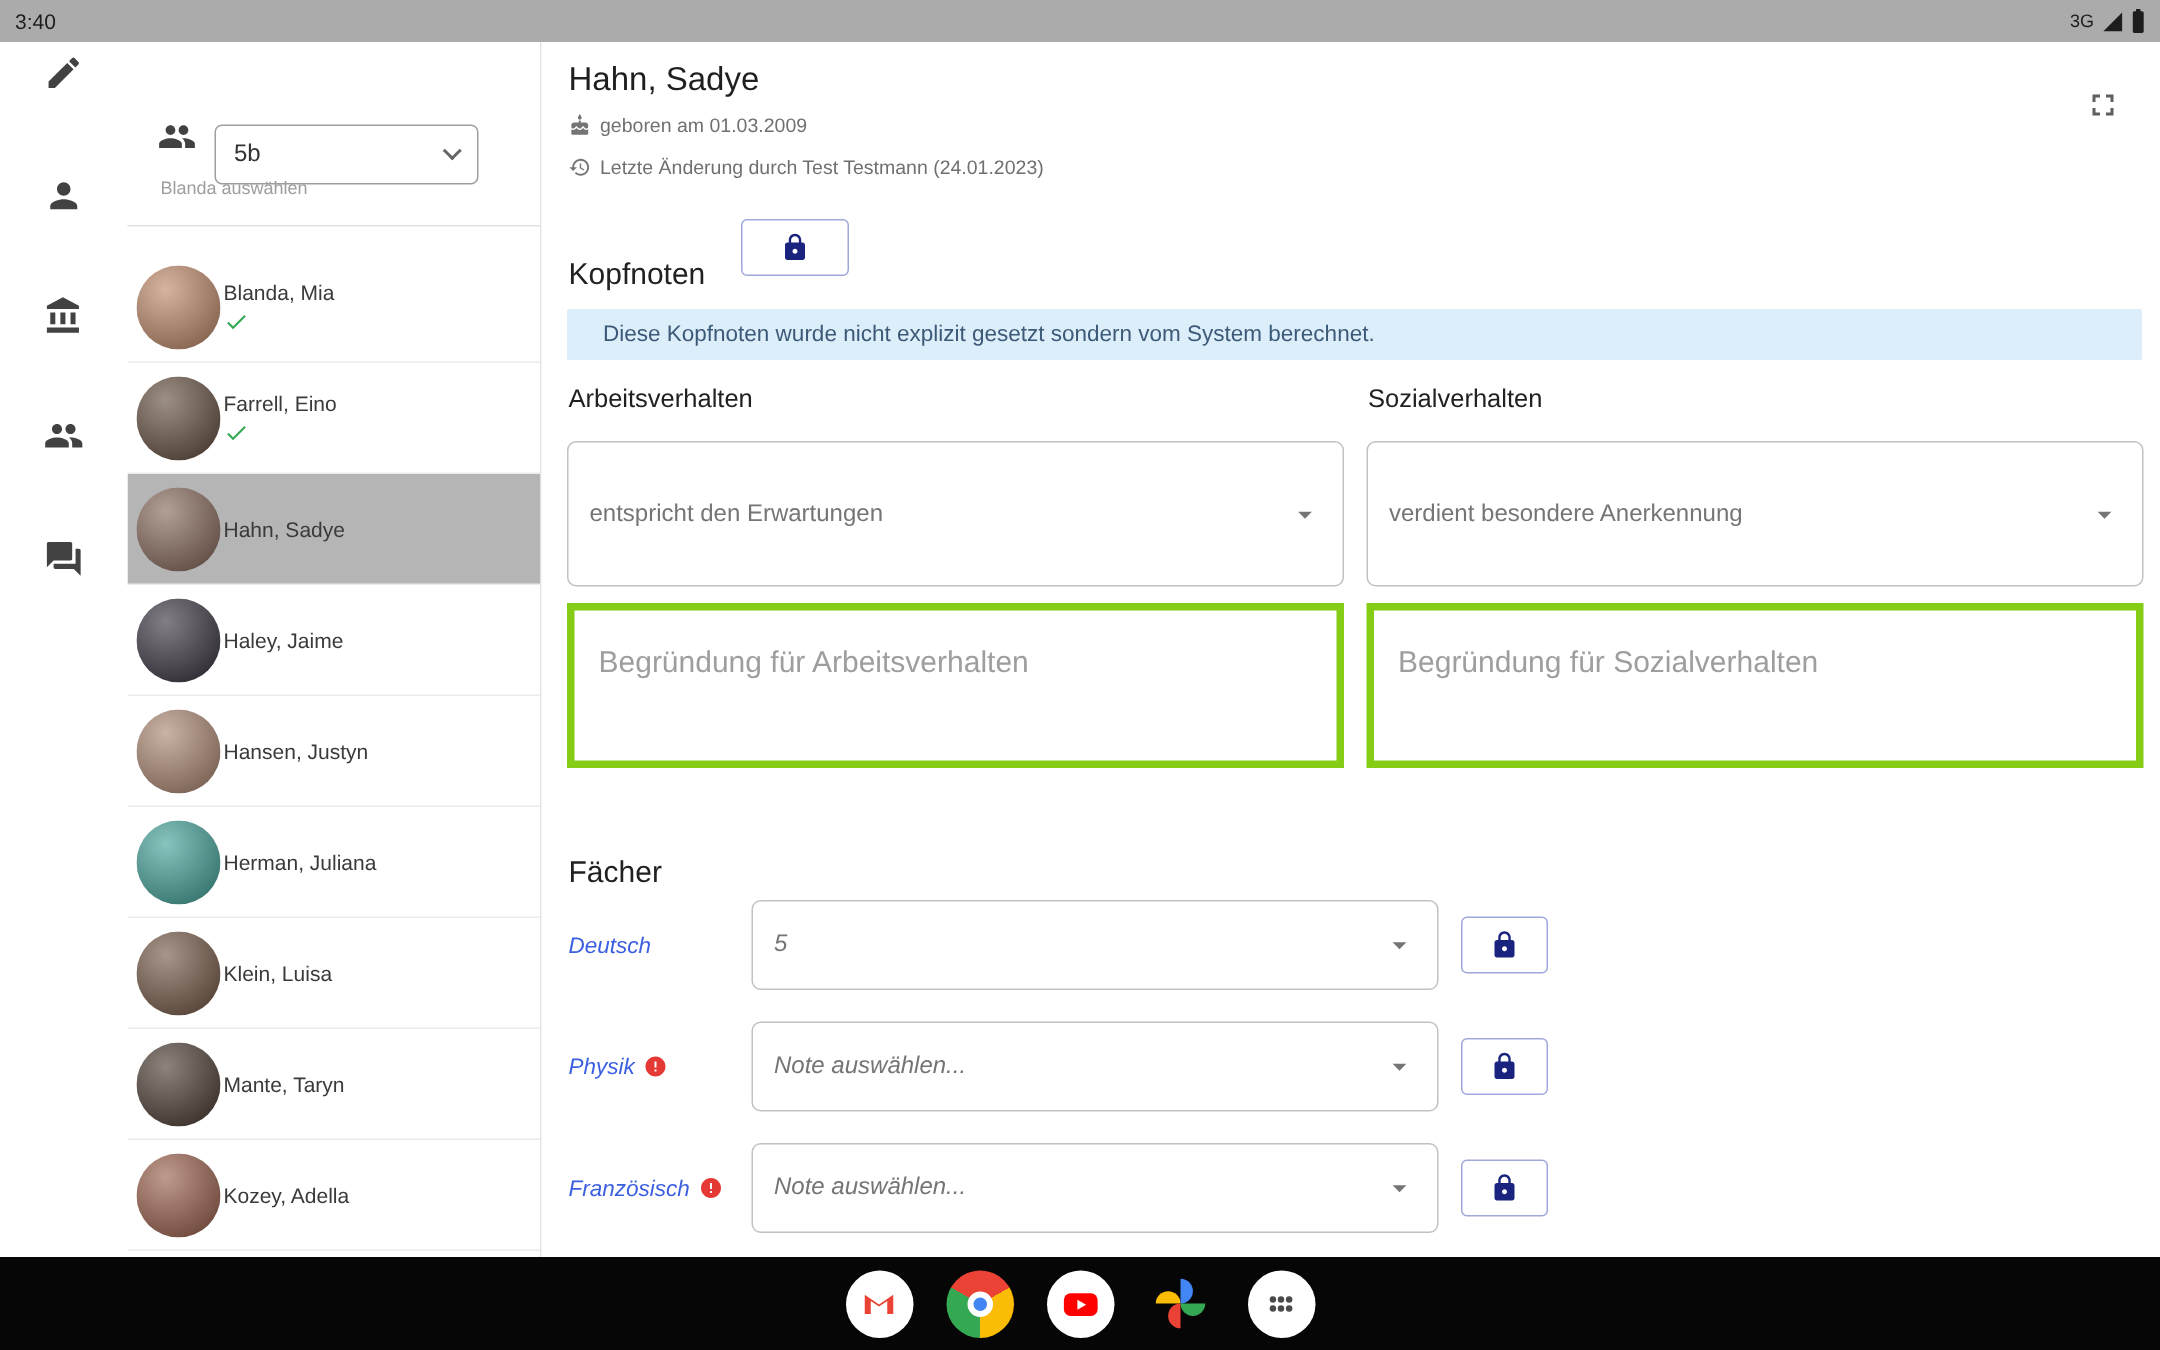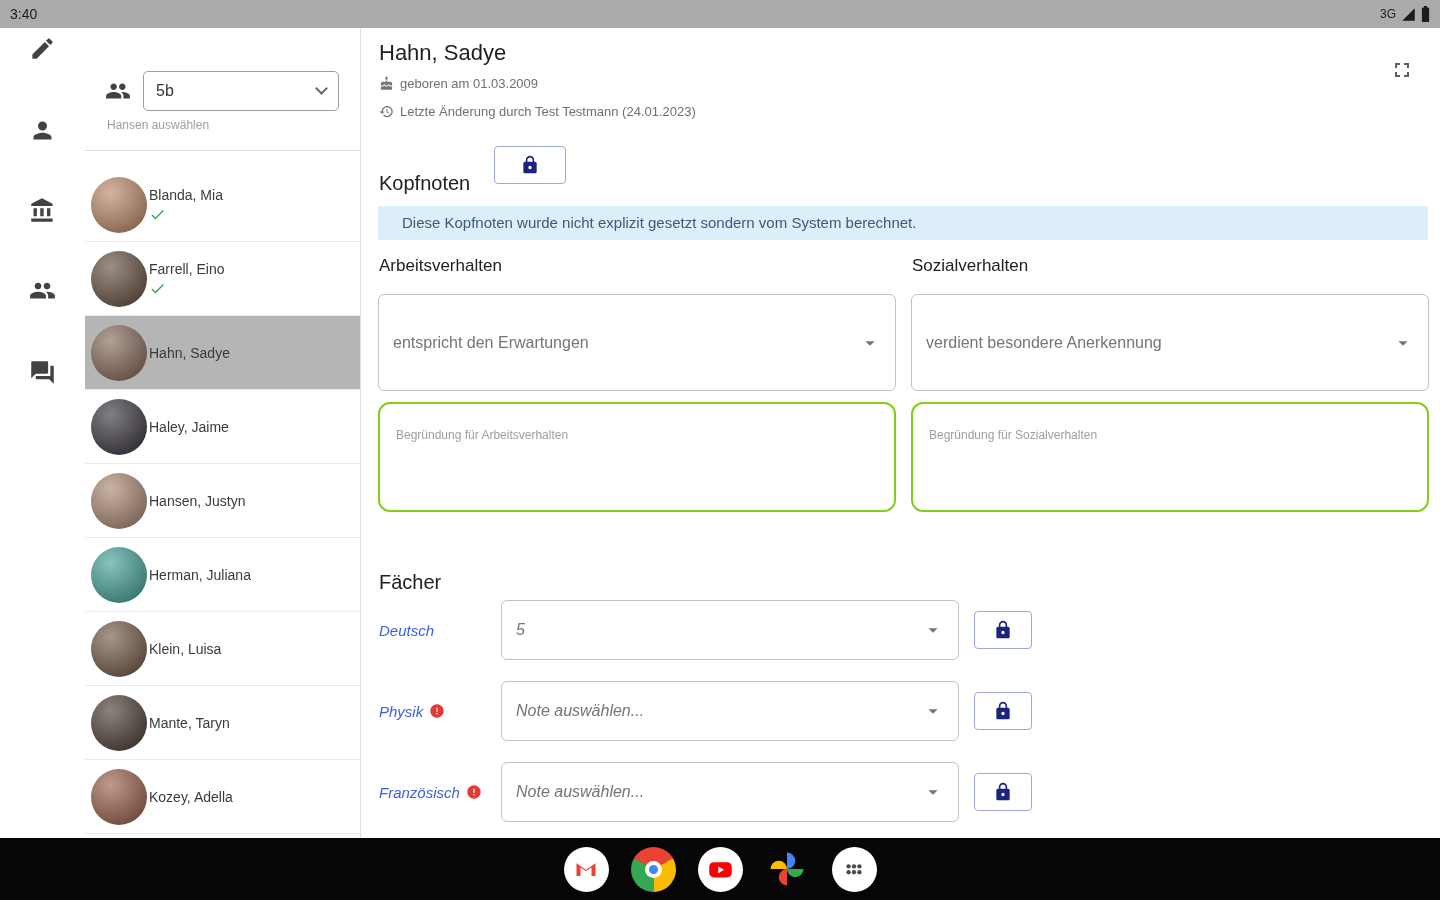--- a/index.html
+++ b/index.html
@@ -21,21 +21,21 @@
   .rail{position:absolute;top:28px;left:0;width:85px;bottom:62px;background:#fff;}
   .rail-btn{position:absolute;left:0;width:85px;height:36px;display:flex;align-items:center;
     justify-content:center;background:none;border:none;cursor:pointer;padding:0;}
   .rail-btn svg{width:27px;height:27px;fill:#424242;}
   .rail-btn.r0{top:2px}.rail-btn.r1{top:84px}.rail-btn.r2{top:164px}.rail-btn.r3{top:244px}.rail-btn.r4{top:326px}
 
   
   .sidebar{position:absolute;top:28px;left:85px;width:276px;bottom:62px;background:#fff;
     border-right:1px solid #e0e0e0;}
   .picker-groups-icon{position:absolute;left:20px;top:50px;width:26px;height:26px;fill:#424242;}
-  .class-select{position:absolute;left:58px;top:43px;width:196px;height:40px;border:1px solid #9e9e9e;
+  .class-select{position:absolute;left:58px;top:55px;width:176px;height:40px;border:1px solid #9e9e9e;
     border-radius:5px;background:#fff;display:flex;align-items:center;justify-content:space-between;
     padding:0 12px;font-size:16px;color:#333;cursor:pointer;}
   .chevron{width:9px;height:9px;border-right:2px solid #666;border-bottom:2px solid #666;
     transform:rotate(45deg);margin-top:-5px;}
   .class-helper{position:absolute;left:22px;top:90px;font-size:12px;color:#9e9e9e;}
   .picker-divider{position:absolute;top:122px;left:0;right:0;height:1px;background:#e0e0e0;}
   .student-list{position:absolute;top:140px;left:0;right:0;bottom:0;overflow:hidden;}
   .student{position:relative;height:74px;display:flex;align-items:center;
     border-bottom:1px solid #ebebeb;cursor:pointer;background:#fff;}
   .student.selected{background:var(--selected);}
@@ -71,22 +71,22 @@
   .behavior-col{position:absolute;top:228px;width:518px;height:256px;}
   .col-left{left:17px;}
   .col-right{left:550px;}
   .col-label{position:absolute;left:1px;top:0;font-size:17px;color:#212121;}
   .sel-box{border:1px solid #c2c2c2;border-radius:6px;background:#fff;display:flex;
     align-items:center;justify-content:space-between;padding:0 14px;font-size:16px;
     color:#757575;cursor:pointer;}
   .behavior-select{position:absolute;left:0;top:38px;width:100%;height:97px;}
   .dd-arrow{width:22px;height:22px;fill:#757575;flex:none;}
   .behavior-col textarea{position:absolute;left:0;top:146px;width:100%;height:110px;
-    border:2px solid #84cc16;border-radius:12px;padding:24px 16px;resize:none;outline:none;
-    font-family:"Liberation Sans",sans-serif;font-size:12px;color:#424242;}
+    border:5px solid #84cc16;border-radius:0;padding:24px 16px;resize:none;outline:none;
+    font-family:"Liberation Sans",sans-serif;font-size:20px;color:#424242;}
   textarea::placeholder{color:#9e9e9e;}
 
   .subject-row{position:absolute;left:0;right:0;height:60px;font-style:italic;}
   .row-0{top:572px}.row-1{top:653px}.row-2{top:734px}
   .subject-label{position:absolute;left:18px;top:0;height:60px;display:flex;align-items:center;
     gap:6px;color:var(--accent);font-size:15px;}
   .error-icon{width:16px;height:16px;fill:var(--error);flex:none;}
   .subject-select{position:absolute;left:140px;top:0;width:458px;height:60px;}
   .subject-lock{position:absolute;left:613px;top:11px;width:58px;height:38px;}
 
@@ -144,21 +144,21 @@
 </nav>
 
 <aside class="sidebar">
   <svg class="picker-groups-icon" viewBox="0 0 24 24">
       <path d="M16 11c1.66 0 2.99-1.34 2.99-3S17.66 5 16 5c-1.66 0-3 1.34-3 3s1.34 3 3 3zm-8 0c1.66 0 2.99-1.34 2.99-3S9.66 5 8 5C6.34 5 5 6.34 5 8s1.34 3 3 3zm0 2c-2.33 0-7 1.17-7 3.5V19h14v-2.5c0-2.33-4.67-3.5-7-3.5zm8 0c-.29 0-.62.02-.97.05 1.16.84 1.97 1.97 1.97 3.45V19h6v-2.5c0-2.33-4.67-3.5-7-3.5z"></path>
     </svg>
   <div class="class-select">
     <span>5b</span>
     <span class="chevron"></span>
   </div>
-  <div class="class-helper">Hansen auswählen</div>
+  <div class="class-helper">Blanda auswählen</div>
   <div class="picker-divider"></div>
 
   <div class="student-list">
     <div class="student">
       <span class="avatar" style="background-color: rgb(194, 144, 114);"></span>
       <div class="student-meta">
         <span class="student-name">Blanda, Mia</span>
         <svg class="check-icon" viewBox="0 0 24 24">
             <path d="M9 16.17 4.83 12l-1.42 1.41L9 19 21 7l-1.41-1.41z"></path>
           </svg>

